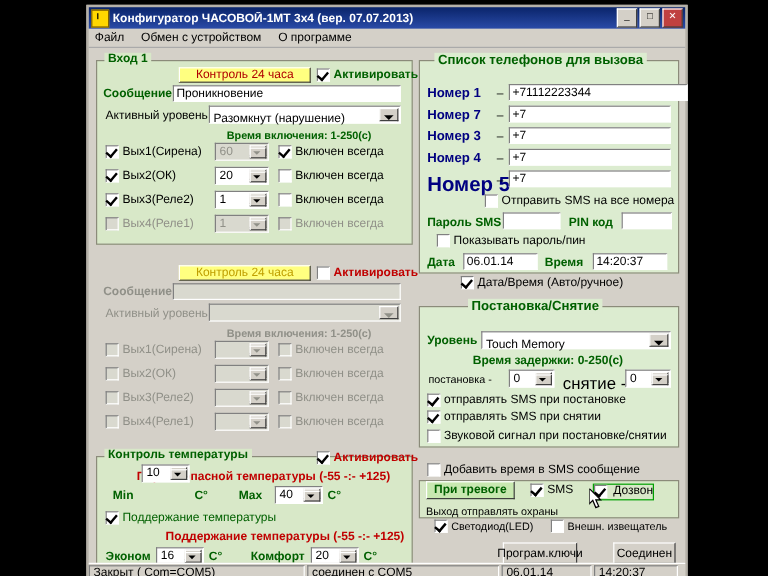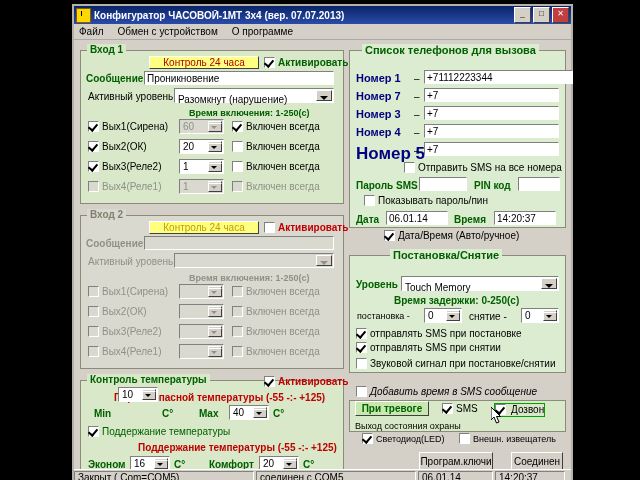--- a/index.html
+++ b/index.html
@@ -131,23 +131,20 @@
       <div class="cb" style="left:158px;top:121px;">Включен всегда</div>
 
       <div class="cb dis" style="left:14px;top:141px;">Вых4(Реле1)</div>
       <div class="spin dis" style="left:105px;top:139px;width:45px;height:15px;">
         <div class="tx">1</div>
         <div class="up"></div>
           <div class="dn"></div>
       </div>
       <div class="cb dis" style="left:158px;top:141px;">Включен всегда</div>
 
-      <div class="grp gray" style="left:6px;top:175px;width:262px;height:152px;">
-        <div class="grp-title">Вход 2</div>
-      </div>
       <div class="btn yel" style="left:75px;top:181px;width:110px;height:13px;color:#c0a000;">Контроль 24 часа</div>
       <div class="cb" style="left:190px;top:182px;color:#c00000;font-weight:bold;">Активировать</div>
       <div class="lbl dim" style="left:12px;top:198px;font-weight:bold;">Сообщение</div>
       <div class="inp dis" style="left:70px;top:196px;width:190px;height:14px;"></div>
       <div class="lbl dim" style="left:14px;top:216px;">Активный уровень</div>
       <div class="sel dis" style="left:100px;top:213px;width:160px;height:15px;">
         <div class="tx"></div>
         <div class="arw"></div>
       </div>
       <div class="lbl dim" style="left:115px;top:233px;font-size:9px;font-weight:bold;">Время включения: 1-250(с)</div>
@@ -259,40 +256,40 @@
         <div class="tx">Touch Memory</div>
         <div class="arw"></div>
       </div>
       <div class="lbl g" style="left:320px;top:255px;">Время задержки: 0-250(с)</div>
       <div class="lbl" style="left:283px;top:271px;font-size:9px;">постановка -</div>
       <div class="spin" style="left:350px;top:268px;width:38px;height:15px;">
         <div class="tx">0</div>
         <div class="up"></div>
           <div class="dn"></div>
       </div>
-      <div class="lbl" style="left:395px;top:271px;font-size:10px;">снятие -</div>
+      <div class="lbl" style="left:395px;top:271px;font-size:14px;">снятие -</div>
       <div class="spin" style="left:447px;top:268px;width:38px;height:15px;">
         <div class="tx">0</div>
         <div class="up"></div>
           <div class="dn"></div>
       </div>
       <div class="cb on" style="left:282px;top:288px;">отправлять SMS при постановке</div>
       <div class="cb" style="left:282px;top:318px;">Звуковой сигнал при постановке/снятии</div>
       <div class="cb on" style="left:282px;top:302px;">отправлять SMS при снятии</div>
-      <div class="cb" style="left:282px;top:346px;font-style:italic;">Добавить время в SMS сообщение</div>
+      <div class="cb" style="left:282px;top:346px;">Добавить время в SMS сообщение</div>
 
       <div class="grp" style="left:275px;top:360px;width:215px;height:30px;"></div>
       <div class="btn grn" style="left:281px;top:361px;width:74px;height:15px;">При тревоге</div>
       <div class="cb on" style="left:368px;top:363px;">SMS</div>
       <div class="cb on" style="left:420px;top:363px;border:1px solid #00a000;padding-left:16px;text-align:center;">Дозвон</div>
-      <div class="lbl" style="left:281px;top:381px;font-size:9px;">Выход состояния охраны</div>
+      <div class="lbl" style="left:281px;top:381px;font-size:9px;">Выход отправлять охраны</div>
       <div class="cb on" style="left:288px;top:393px;font-size:9px;">Светодиод(LED)</div>
       <div class="cb" style="left:385px;top:393px;font-size:9px;">Внешн. извещатель</div>
 
-      <div class="btn" style="left:345px;top:412px;width:74px;height:18px;">Програм.ключи</div>
+      <div class="btn" style="left:345px;top:412px;width:62px;height:18px;">Програм.ключи</div>
       <div class="btn" style="left:437px;top:412px;width:52px;height:18px;">Соединен</div>
       <div class="btn" style="left:345px;top:434px;width:86px;height:18px;">Запись</div>
       <div class="btn" style="left:437px;top:434px;width:52px;height:18px;">Чтение</div>
 
       <div class="statusbar">
         <div class="sb" style="width:180px;">Закрыт ( Com=COM5)</div>
         <div class="sb" style="width:160px;">соединен с COM5</div>
         <div class="sb" style="width:75px;">06.01.14</div>
         <div class="sb" style="width:70px;">14:20:37</div>
       </div>

